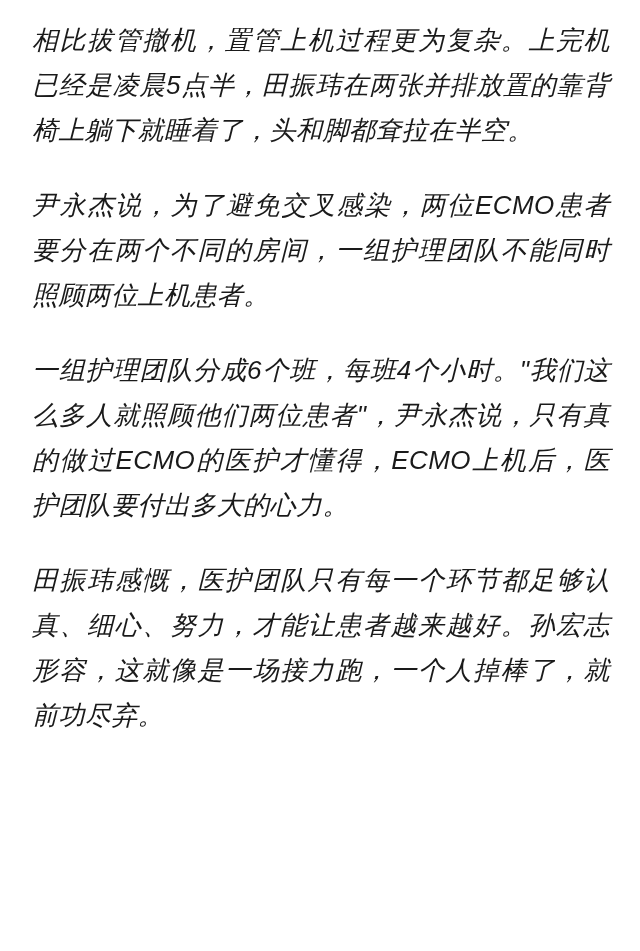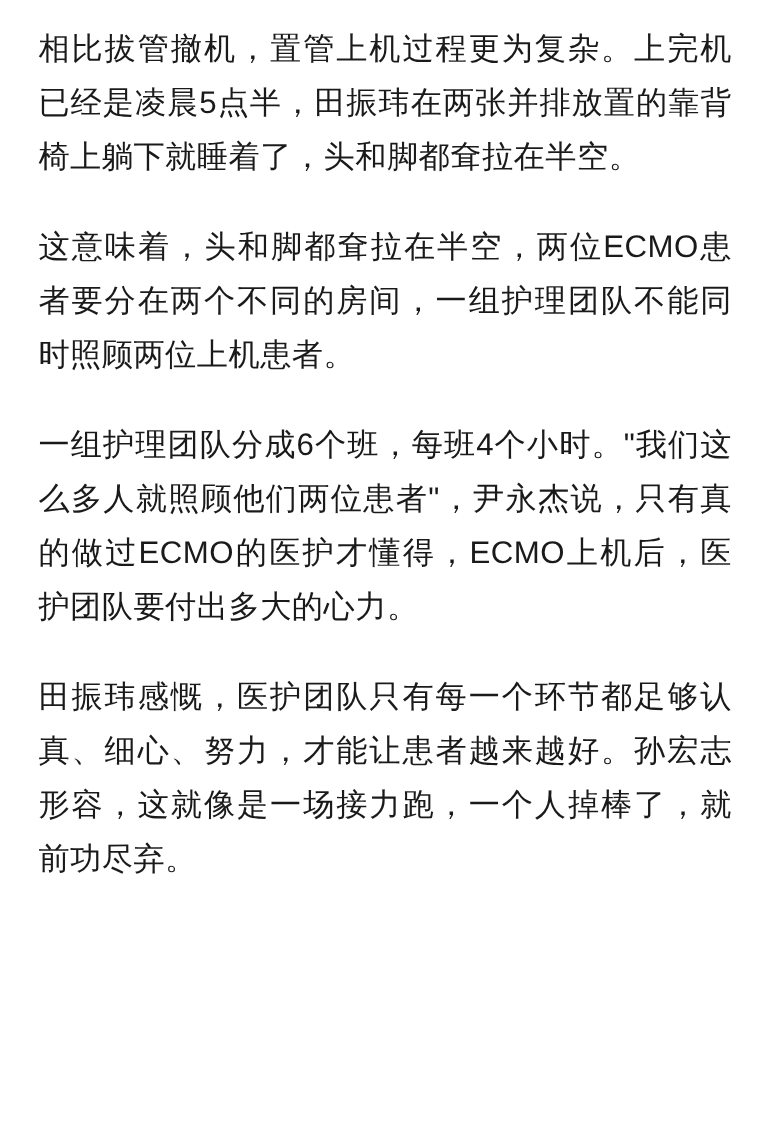--- a/index.html
+++ b/index.html
@@ -19,26 +19,27 @@
     padding: 18px 30px 0 32px;
   }
   .para {
     margin: 0 0 30px 0;
     font-size: 26px;
     line-height: 45px;
     color: #1a1a1a;
     text-align: justify;
     letter-spacing: 0.4px;
     word-break: break-all;
+    font-style: italic;
   }
   .para:last-child {
     margin-bottom: 0;
   }
 </style>
 </head>
 <body>
 
 <div id="article">
   <p class="para">相比拔管撤机，置管上机过程更为复杂。上完机已经是凌晨5点半，田振玮在两张并排放置的靠背椅上躺下就睡着了，头和脚都耷拉在半空。</p>
-  <p class="para">这意味着，头和脚都耷拉在半空，两位ECMO患者要分在两个不同的房间，一组护理团队不能同时照顾两位上机患者。</p>
+  <p class="para">尹永杰说，为了避免交叉感染，两位ECMO患者要分在两个不同的房间，一组护理团队不能同时照顾两位上机患者。</p>
   <p class="para">一组护理团队分成6个班，每班4个小时。"我们这么多人就照顾他们两位患者"，尹永杰说，只有真的做过ECMO的医护才懂得，ECMO上机后，医护团队要付出多大的心力。</p>
   <p class="para">田振玮感慨，医护团队只有每一个环节都足够认真、细心、努力，才能让患者越来越好。孙宏志形容，这就像是一场接力跑，一个人掉棒了，就前功尽弃。</p>
 </div>
 
 </body></html>

